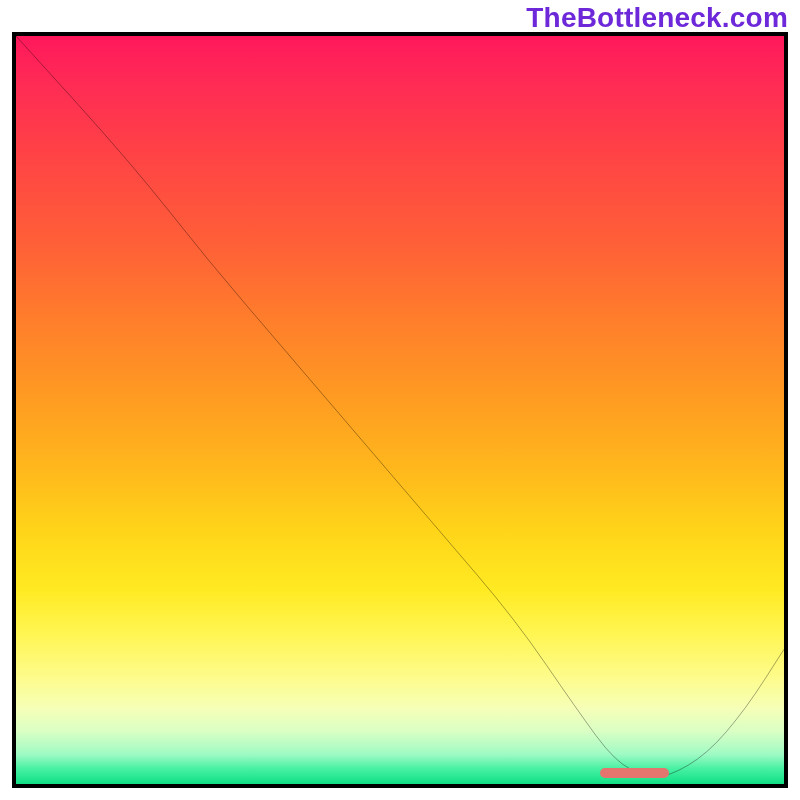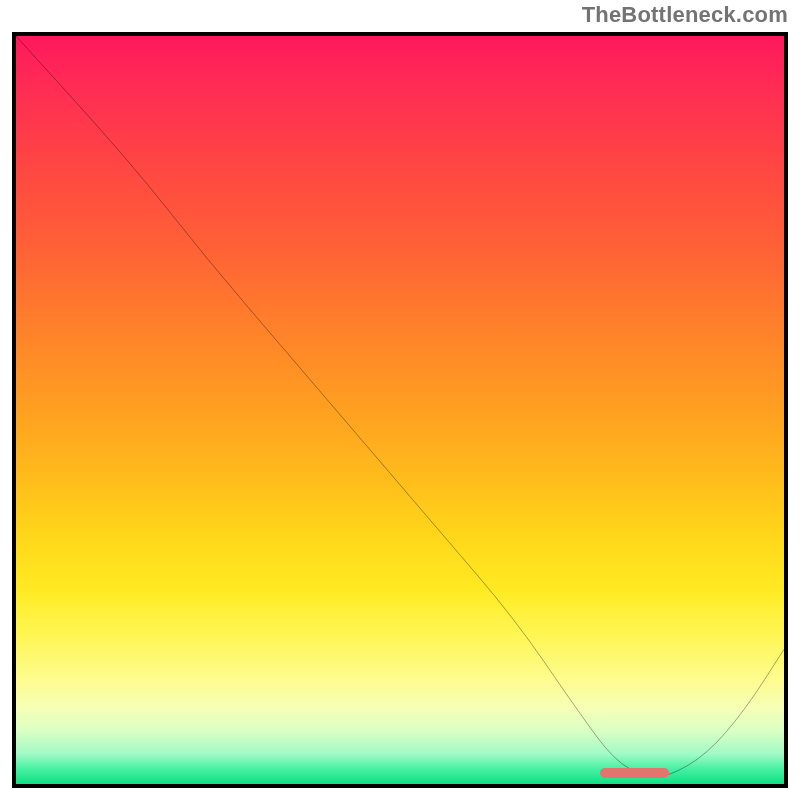--- a/index.html
+++ b/index.html
@@ -13,23 +13,23 @@
   .chart-wrap {
     position: relative;
     width: 800px;
     height: 800px;
     box-sizing: border-box;
   }
   .watermark {
     position: absolute;
     top: 2px;
     right: 12px;
-    font-size: 22px;
+    font-size: 28px;
     font-weight: 600;
-    color: #737373;
+    color: #6d28d9;
     letter-spacing: 0.2px;
   }
   .plot {
     position: absolute;
     top: 32px;
     left: 12px;
     right: 12px;
     bottom: 12px;
     border: 4px solid #000;
     box-sizing: border-box;

